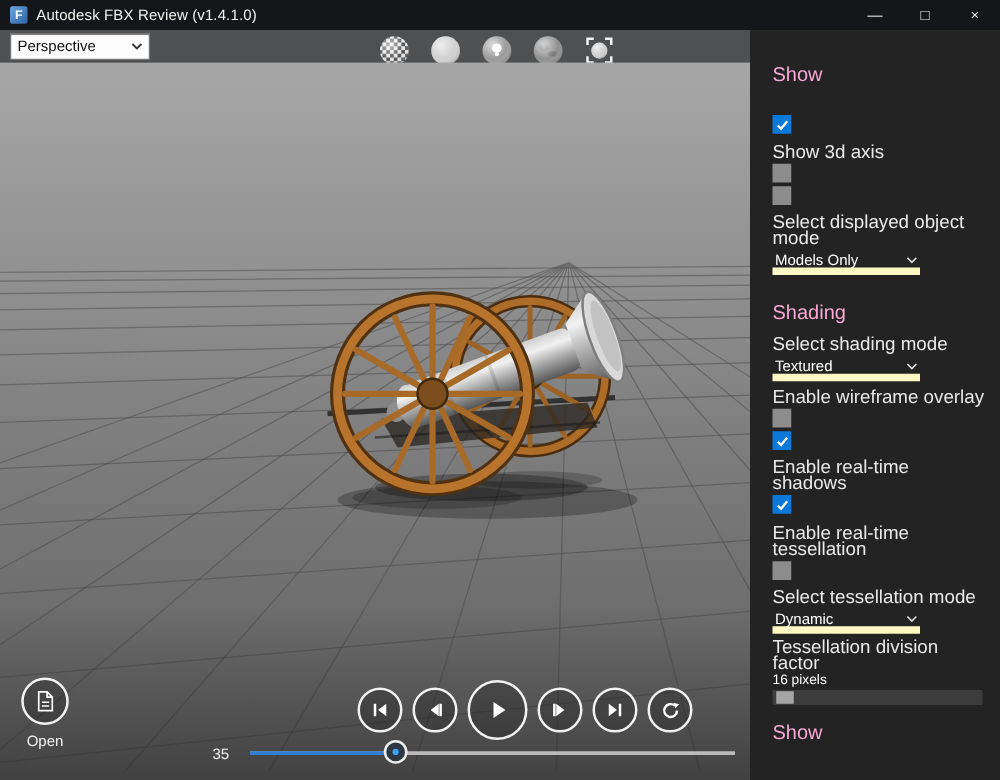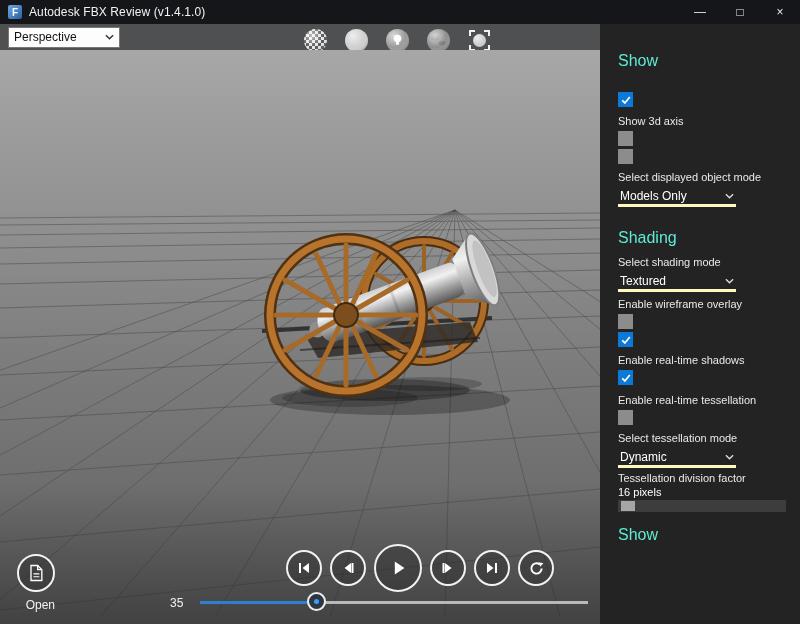--- a/index.html
+++ b/index.html
@@ -28,41 +28,41 @@
   .scene{position:absolute;left:0;top:0;}
   .shade-bottom{position:absolute;left:0;right:0;bottom:0;height:140px;
                 background:linear-gradient(rgba(0,0,0,0),rgba(0,0,0,.30));pointer-events:none;}
   
   .playback{position:absolute;left:286px;bottom:32px;display:flex;align-items:center;gap:8px;}
   .pb-btn{width:36px;height:36px;border:2px solid #f2f2f2;border-radius:50%;box-sizing:border-box;
           background:rgba(25,25,25,.28);display:flex;align-items:center;justify-content:center;}
   .pb-btn.play{width:48px;height:48px;}
   .pb-btn svg{fill:#fff;display:block;}
   
-  .open-wrap{position:absolute;left:17px;bottom:12px;display:flex;flex-direction:column;align-items:flex-end;gap:6px;}
+  .open-wrap{position:absolute;left:17px;bottom:24px;display:flex;flex-direction:column;align-items:center;gap:6px;}
   .open-circle{width:38px;height:38px;border:2px solid #f2f2f2;border-radius:50%;box-sizing:border-box;
                background:rgba(25,25,25,.28);display:flex;align-items:center;justify-content:center;}
   .open-label{color:#f2f2f2;font-size:12px;}
   
   .frame-label{position:absolute;left:170px;bottom:14px;color:#f2f2f2;font-size:12px;}
   .track{position:absolute;left:200px;bottom:20px;width:388px;height:3px;background:#b9b9b9;}
   .track-fill{position:absolute;left:0;top:0;height:3px;width:115px;background:#2f7fd0;}
   .thumb{position:absolute;left:307px;bottom:13px;width:15px;height:15px;border:2px solid #eee;border-radius:50%;
          background:#2e3740;box-sizing:content-box;display:flex;align-items:center;justify-content:center;}
   .thumb-dot{width:5px;height:5px;border-radius:50%;background:#3aa0ff;}
   
   .panel{width:200px;height:600px;background:#232323;color:#ececec;box-sizing:border-box;
          padding:0 12px 0 18px;overflow:hidden;flex:none;}
-  .panel h2{font-size:16px;font-weight:500;color:#5eead4;margin:0;line-height:18px;}
-  .lbl{font-size:11px;line-height:13px;color:#e9e9e9;}
+  .panel h2{font-size:16px;font-weight:500;color:#f9a8d4;margin:0;line-height:18px;}
+  .lbl{font-size:15px;line-height:13px;color:#e9e9e9;}
   .cb{width:15px;height:15px;background:#8c8c8c;display:flex;align-items:center;justify-content:center;}
   .cb.checked{background:#0b79d7;}
   .cb svg{display:none;}
   .cb.checked svg{display:block;}
-  .dd{width:118px;height:19px;border-bottom:3px solid #fef9c3;display:flex;align-items:center;
+  .dd{width:118px;height:19px;border-bottom:6px solid #fef9c3;display:flex;align-items:center;
       justify-content:space-between;font-size:12px;color:#fff;padding:0 2px;box-sizing:border-box;}
   .tess-row{width:168px;}
   .tess-value{font-size:11px;text-align:left;color:#fff;margin-bottom:2px;padding-right:22px;line-height:12px;}
   .tess-groove{position:relative;width:168px;height:12px;background:#3d3d3d;}
   .tess-handle{position:absolute;left:3px;top:1px;width:14px;height:10px;background:#a6a6a6;}
 </style>
 </head>
 <body>
 
 <svg width="0" height="0" style="position:absolute">

